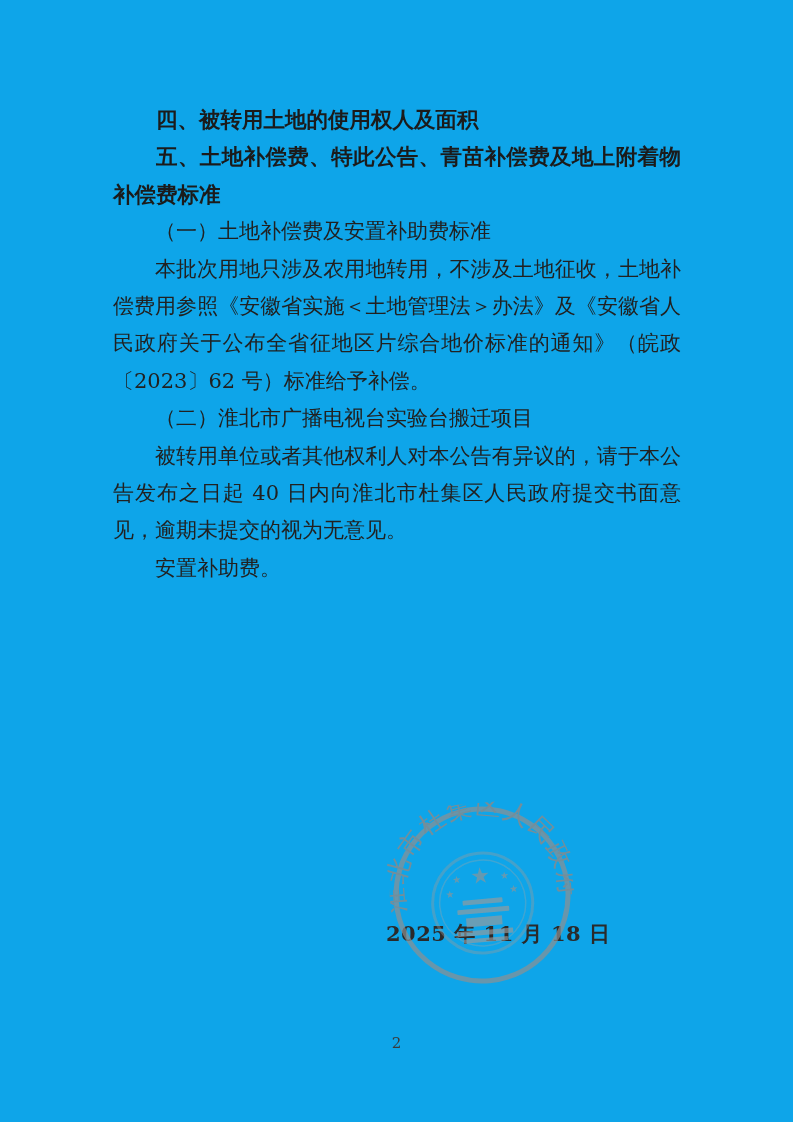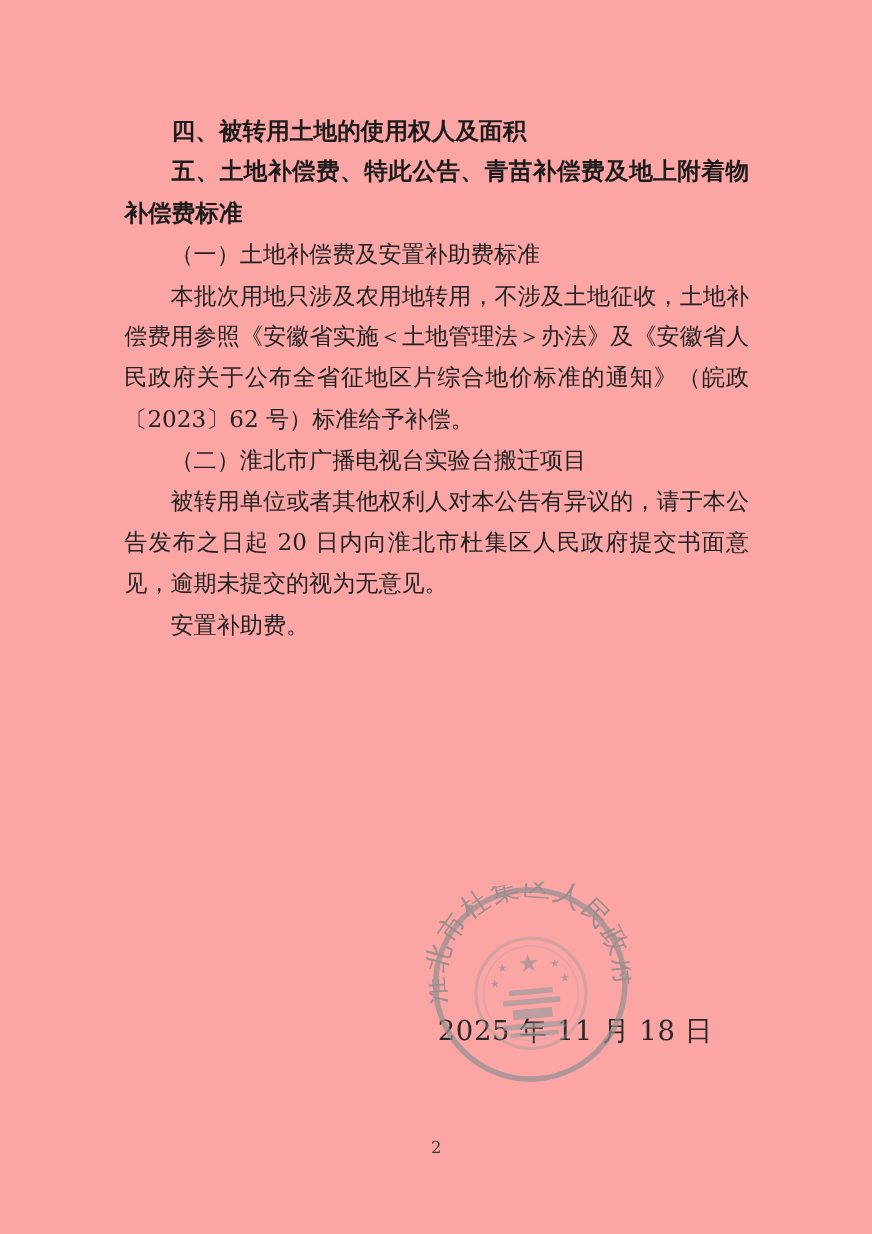--- a/index.html
+++ b/index.html
@@ -5,21 +5,21 @@
   html, body {
     margin: 0;
     padding: 0;
     background: #e8e8e8;
   }
   .page {
     position: relative;
     width: 793px;
     height: 1122px;
     margin: 0 auto;
-    background: #fca5a5;
+    background: #0ea5e9;
     overflow: hidden;
     font-family: "DejaVu Serif", "Liberation Serif", serif;
     color: #212121;
   }
   .body-text {
     position: absolute;
     left: 113px;
     top: 0;
     width: 568px;
     padding-top: 101px;
@@ -33,27 +33,28 @@
     overflow-wrap: anywhere;
   }
   .body-text p.h {
     font-family: "DejaVu Sans", "Liberation Sans", sans-serif;
     font-weight: 700;
     font-size: 21.5px;
     color: #1b1b1b;
   }
   .issue-date {
     position: absolute;
-    left: 398px;
+    left: 386px;
     top: 920px;
     width: 200px;
-    font-size: 25px;
+    font-size: 21px;
     letter-spacing: 0.5px;
     color: #2a2a2a;
     white-space: nowrap;
+    font-weight: bold;
   }
   .seal {
     position: absolute;
     left: 390px;
     top: 803px;
     width: 184px;
     height: 184px;
     transform: rotate(-5deg);
     opacity: 0.82;
     pointer-events: none;
@@ -73,21 +74,21 @@
 <body>
 
 <div class="page">
 
   <main class="body-text">
     <p class="h">四、被转用土地的使用权人及面积</p>
     <p class="h">五、土地补偿费、特此公告、青苗补偿费及地上附着物补偿费标准</p>
     <p>（一）土地补偿费及安置补助费标准</p>
     <p>本批次用地只涉及农用地转用，不涉及土地征收，土地补偿费用参照《安徽省实施＜土地管理法＞办法》及《安徽省人民政府关于公布全省征地区片综合地价标准的通知》（皖政〔2023〕62 号）标准给予补偿。</p>
     <p>（二）淮北市广播电视台实验台搬迁项目</p>
-    <p>被转用单位或者其他权利人对本公告有异议的，请于本公告发布之日起 20 日内向淮北市杜集区人民政府提交书面意见，逾期未提交的视为无意见。</p>
+    <p>被转用单位或者其他权利人对本公告有异议的，请于本公告发布之日起 40 日内向淮北市杜集区人民政府提交书面意见，逾期未提交的视为无意见。</p>
     <p>安置补助费。</p>
   </main>
 
   <div class="issue-date">2025 年 11 月 18 日</div>
 
   <div class="seal">
     <svg width="184" height="184" viewBox="0 0 184 184" xmlns="http://www.w3.org/2000/svg">
       <defs>
         <path id="sealArc" d="M 23 126 A 78 78 0 1 1 161 126" fill="none"></path>
       </defs>

